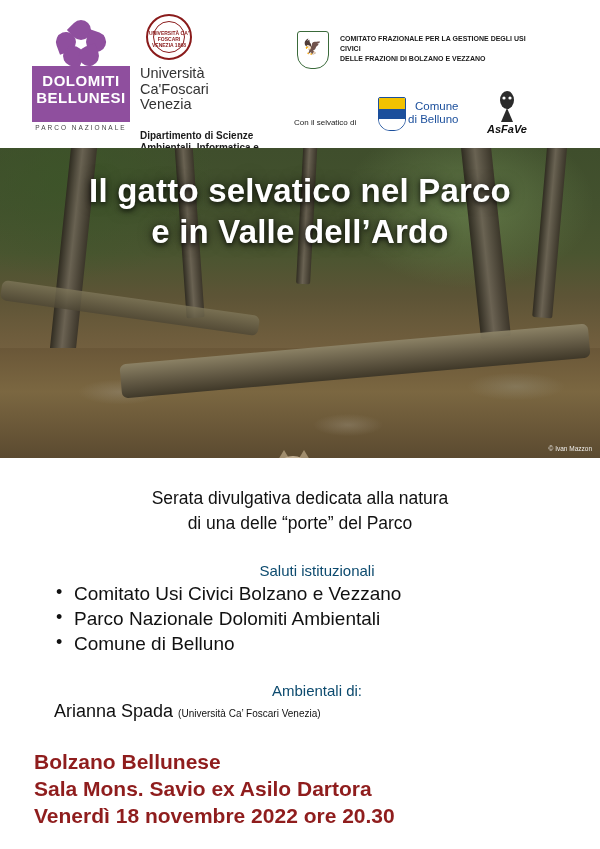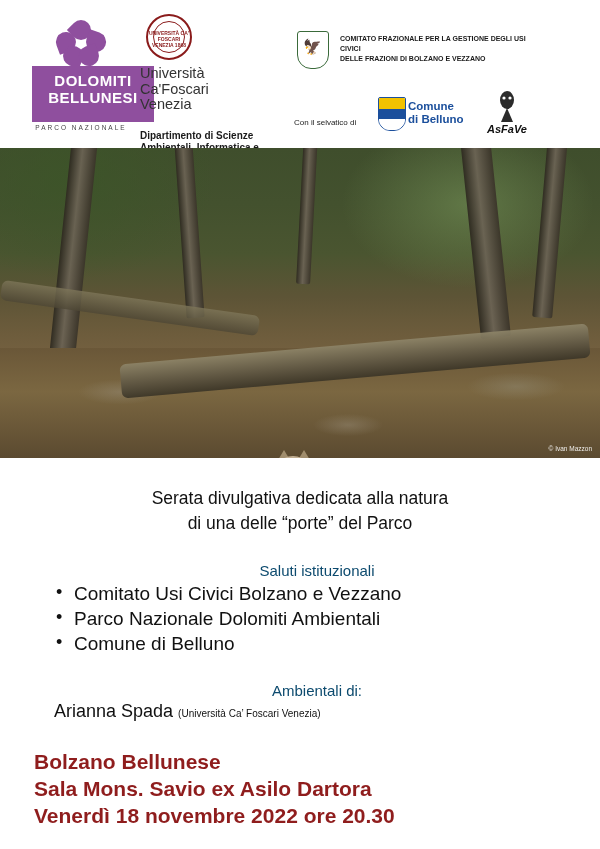--- a/index.html
+++ b/index.html
@@ -47,21 +47,21 @@
     position: absolute;
     width: 20px;
     height: 20px;
     background: #8f4f9e;
     border-radius: 50% 50% 50% 0;
   }
   .dolo-box {
     position: absolute;
     left: 0;
     top: 46px;
-    width: 122px;
+    width: 98px;
     height: 56px;
     background: #8f4f9e;
     color: #ffffff;
     font-weight: bold;
     font-size: 15px;
     line-height: 17px;
     letter-spacing: 0.5px;
     padding-top: 6px;
     box-sizing: border-box;
     text-align: center;
@@ -199,22 +199,23 @@
   }
   .cs1 { background: #f2c200; }
   .cs2 { background: #1b4f9c; }
   .cs3 { background: #ffffff; }
   .comune-text {
     position: absolute;
     left: 30px;
     top: 5px;
     font-size: 11.5px;
     line-height: 13px;
-    font-weight: bold;
+    font-weight: normal;
     color: #1b4f9c;
+    text-align: right;
   }
 
   
   .logo-asfave {
     position: absolute;
     left: 478px;
     top: 88px;
     width: 58px;
     height: 52px;
     text-align: center;
@@ -500,20 +501,24 @@
     <div class="ground"></div>
     <div class="fallen"></div>
 
     <div class="cat">
 
       <div class="cat-ear l"></div>
       <div class="cat-ear r"></div>
       <div class="cat-head"></div>
     </div>
 
+    <div class="hero-title">
+      <div>Il gatto selvatico nel Parco</div>
+      <div>e in Valle dell’Ardo</div>
+    </div>
 
     <div class="photo-credit">© Ivan Mazzon</div>
   </div>
 
   <div class="body-wrap">
 
     <div class="intro">
       <div>Serata divulgativa dedicata alla natura</div>
       <div>di una delle “porte” del Parco</div>
     </div>

